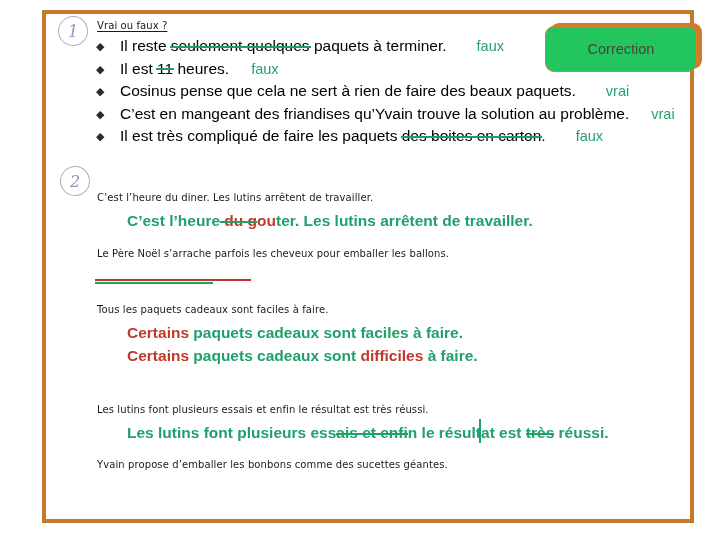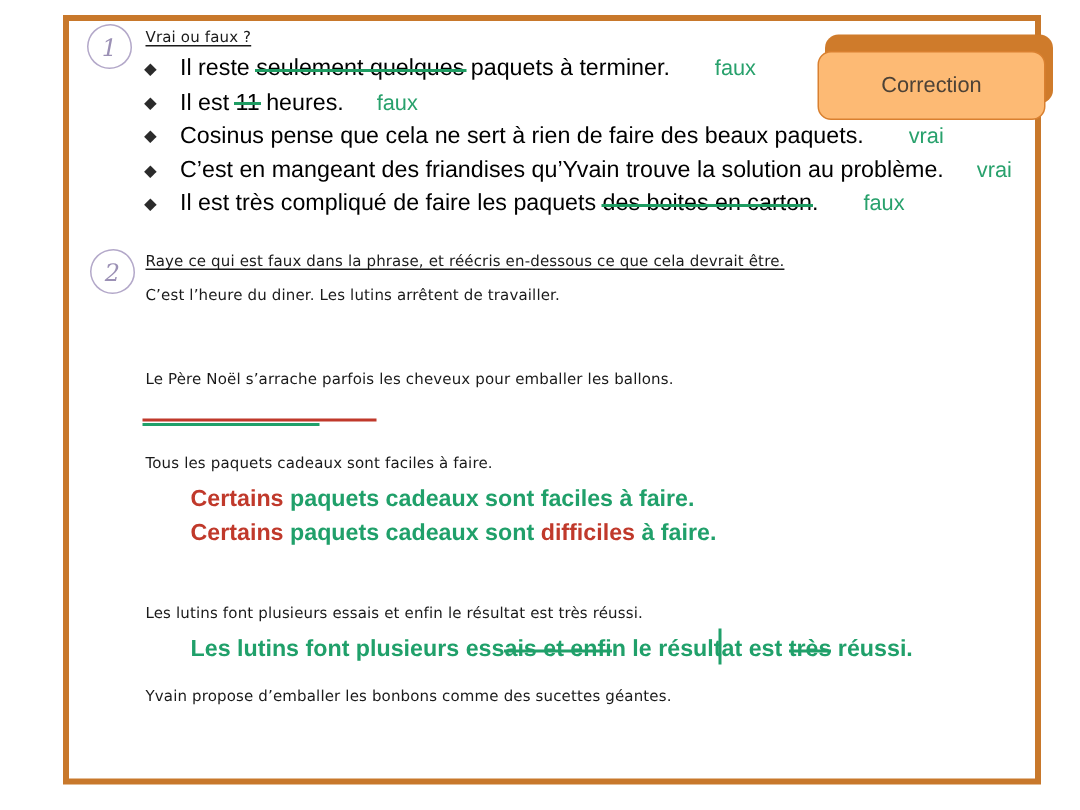--- a/index.html
+++ b/index.html
@@ -108,23 +108,23 @@
   }
   #correction-shadow {
     position: absolute;
     left: 5px; top: 5px;
     width: 152px; height: 46px;
     background: #cf7b2b;
     border-radius: 9px;
   }
   #correction-face {
     position: absolute;
-    left: 0; top: 16px;
+    left: 0; top: 8px;
     width: 152px; height: 46px;
-    background: #fdba74;
+    background: #22c55e;
     border: 1.6px solid #d98030;
     border-radius: 9px;
     box-sizing: border-box;
     color: #4d4236;
     font-size: 14.5px;
     line-height: 44px;
     text-align: center;
     font-family: "Liberation Sans", sans-serif;
   }
 
@@ -216,23 +216,25 @@
     </div>
   </div>
 
   <div id="correction-btn">
     <div id="correction-shadow"></div>
     <div id="correction-face">Correction</div>
   </div>
 
   <div class="circle-num" id="circle-2">2</div>
 
-  <div class="tiny underlined" style="left:97px; top:169px;">Raye ce qui est faux dans la phrase, et réécris en-dessous ce que cela devrait être.</div>
 
   <div class="tiny" style="left:97px; top:192px;">C’est l’heure du diner. Les lutins arrêtent de travailler.</div>
+  <div class="green-line" style="left:127px; top:212px;">
+    <span>C’est l’heure</span><span class="strike-red"> du g</span><span class="red">ou</span><span>ter. Les lutins arrêtent de travailler.</span>
+  </div>
 
   <div class="tiny" style="left:97px; top:248px;">Le Père Noël s’arrache parfois les cheveux pour emballer les ballons.</div>
   <div id="rule-arrachent"></div>
   <div id="rule-arrachent-green"></div>
 
   <div class="tiny" style="left:97px; top:304px;">Tous les paquets cadeaux sont faciles à faire.</div>
 
   <div class="green-line" style="left:127px; top:324px;">
     <span class="red">Certains</span><span> paquets cadeaux sont faciles à faire.</span>
   </div>

